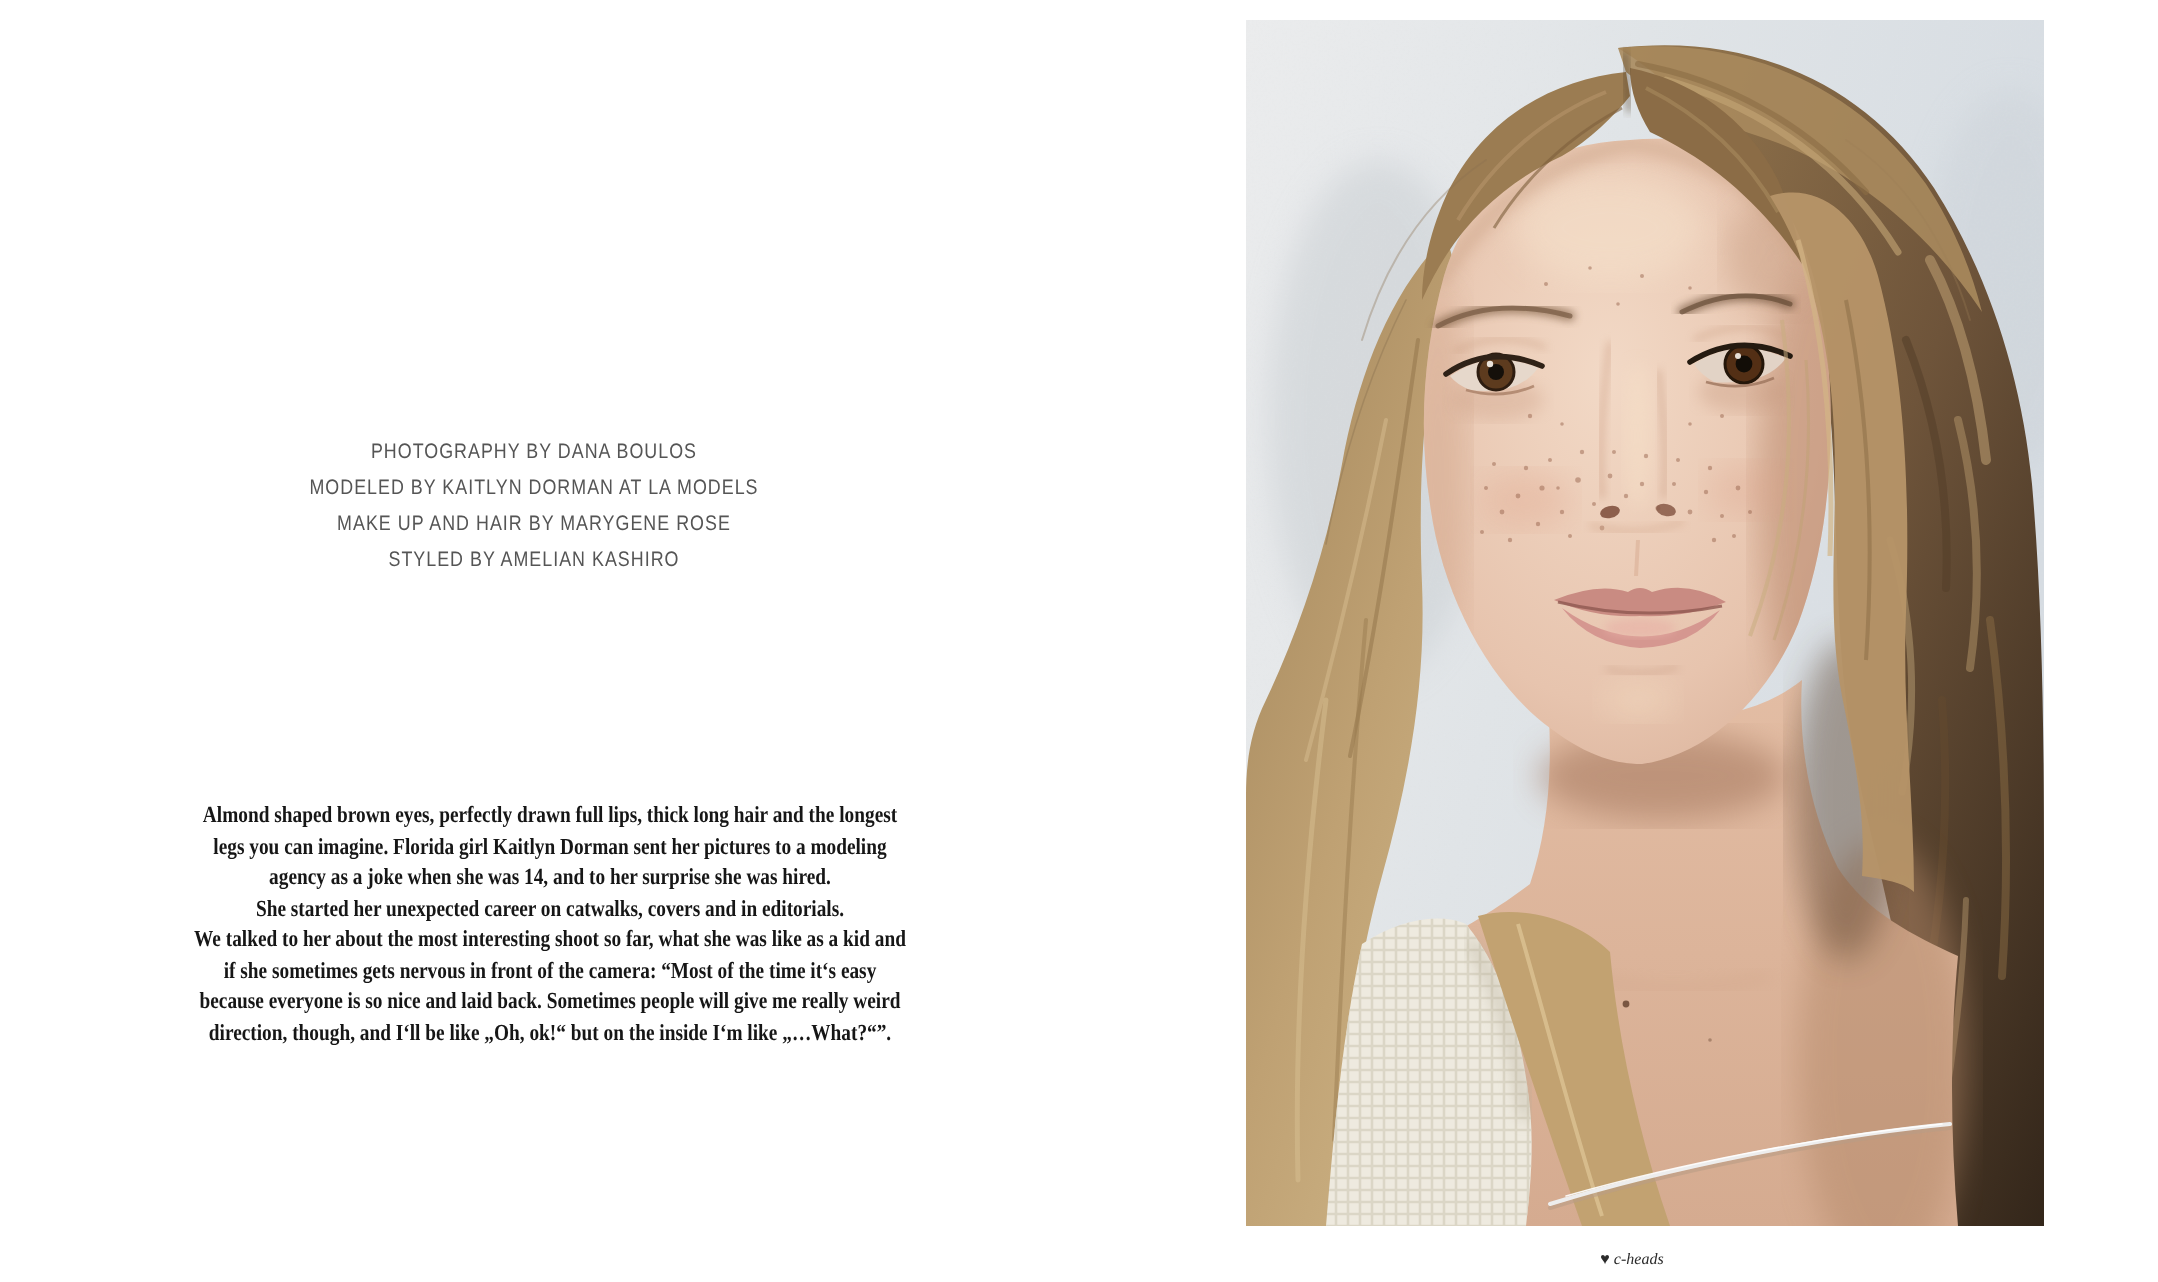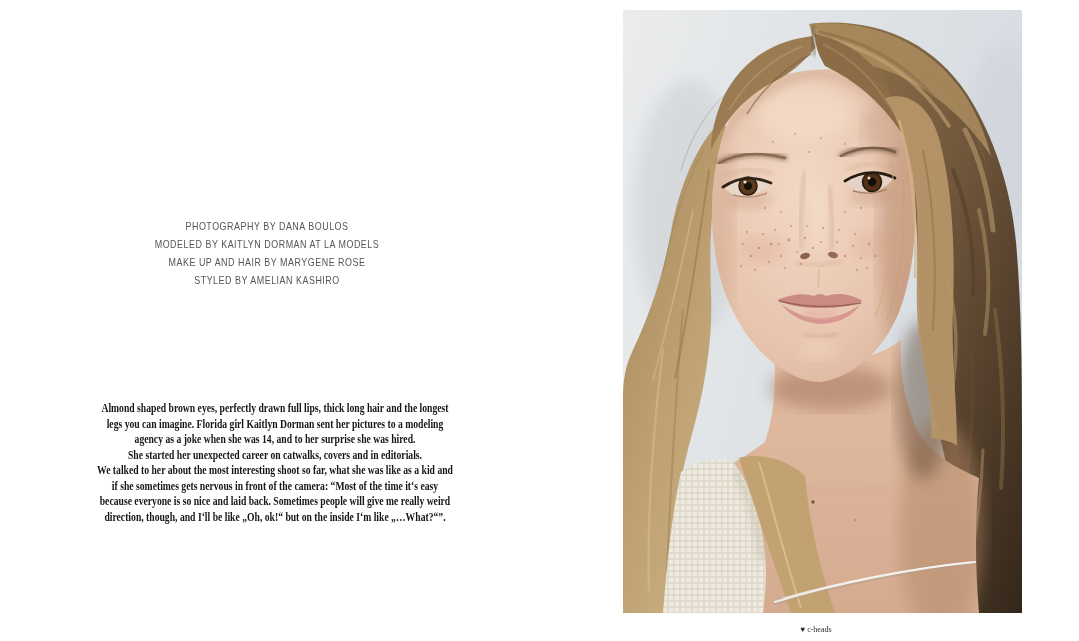--- a/index.html
+++ b/index.html
@@ -10,21 +10,21 @@
            letter-spacing:0.6px;color:#555555;font-weight:400;
            transform:scaleX(0.85);transform-origin:50% 0;}
   .credits div{white-space:nowrap;}
   .article{position:absolute;top:401px;left:25px;width:500px;text-align:center;
            font-family:"Liberation Serif",serif;font-weight:700;font-size:11.5px;
            line-height:15.5px;color:#161616;transform:scaleX(0.84);transform-origin:50% 0;}
   .article div{white-space:nowrap;}
   .photo{position:absolute;left:623px;top:10px;width:399px;height:603px;margin:0;padding:0;}
   .photo svg{display:block;width:399px;height:603px;}
   .site-credit{position:absolute;left:616px;top:625px;width:400px;text-align:center;
-               font-family:"Liberation Serif",serif;font-size:8px;
+               font-family:"Liberation Serif",serif;font-style:italic;font-size:8px;
                color:#2b2b2b;}
 </style>
 </head>
 <body>
 
 <div class="page">
 
   <div class="credits">
     <div>PHOTOGRAPHY BY DANA BOULOS</div>
     <div>MODELED BY KAITLYN DORMAN AT LA MODELS</div>

